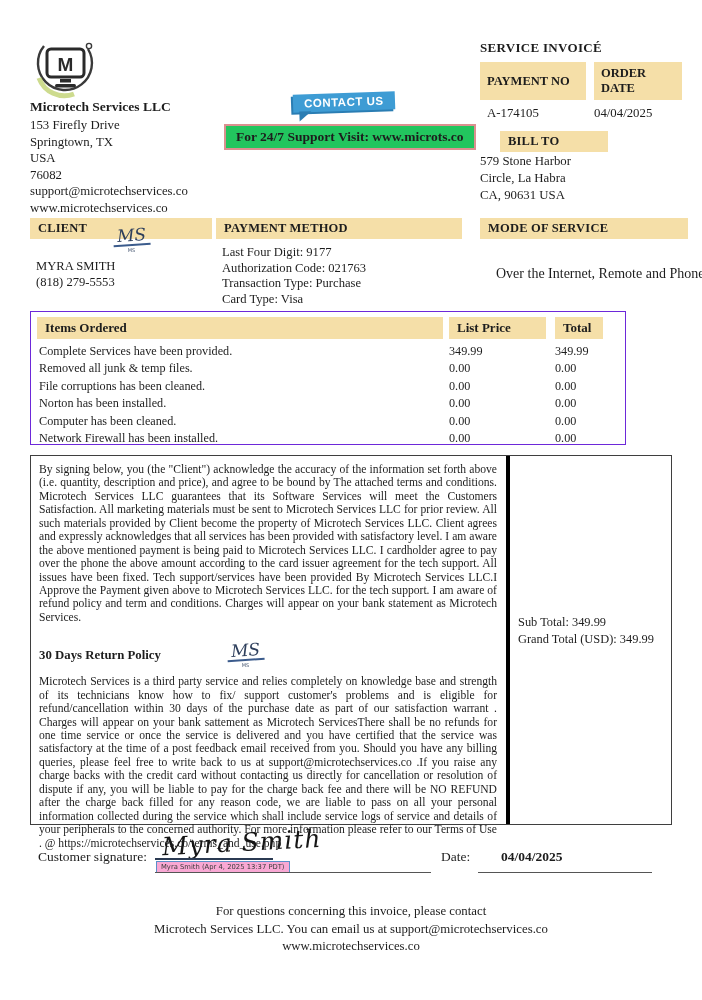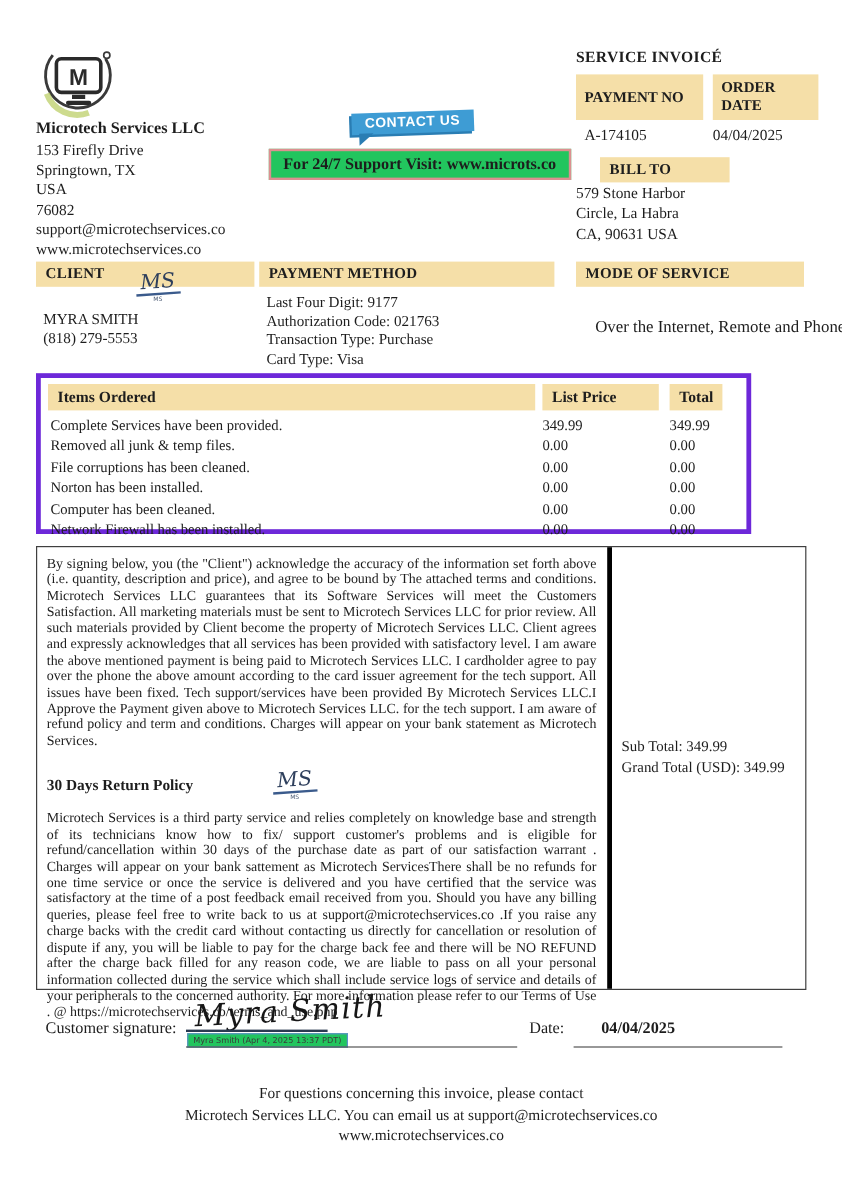--- a/index.html
+++ b/index.html
@@ -32,21 +32,21 @@
 
   .si-title{font-weight:bold;font-size:13px;letter-spacing:.3px;}
   .meta-grid{display:grid;grid-template-columns:106px 88px;column-gap:8px;row-gap:6px;}
   .meta-head{font-weight:bold;font-size:12.5px;padding:4px 7px;display:flex;align-items:center;min-height:30px;box-sizing:border-box;}
   .meta-val{font-size:12.8px;padding-left:7px;}
   .addr-line{font-size:12.8px;line-height:17px;}
 
   .small-serif{font-size:12.6px;line-height:15.5px;}
 
   
-  .items-box{left:30px;top:311px;width:596px;height:134px;border:4px solid #6d28d9;box-sizing:border-box;}
+  .items-box{left:30px;top:311px;width:596px;height:134px;border:1px solid #6d28d9;box-sizing:border-box;}
   .items-header{display:grid;grid-template-columns:418px 106px auto;margin-top:5px;}
   .items-header .cell{font-weight:bold;font-size:13px;padding:3px 8px;}
   .h1{margin-left:6px;margin-right:6px;}
   .h2{margin-right:9px;}
   .h3{margin-right:22px;}
   .items-row{display:grid;grid-template-columns:418px 106px auto;font-size:12.2px;line-height:17.4px;}
   .items-row .c1{padding-left:8px;}
 
   
   .terms-box{left:30px;top:455px;width:642px;height:370px;border:1.5px solid #3f3f3f;box-sizing:border-box;display:flex;}
@@ -67,21 +67,21 @@
 
   
   .sig-label{font-size:13.5px;}
   .sig-name{
     font-family:"DejaVu Serif",serif;font-style:italic;font-size:25px;color:#161616;
     transform:rotate(-3deg);letter-spacing:1px;white-space:nowrap;
   }
   .sig-thick-line{border-bottom:2px solid #2b3a52;}
   .sig-thin-line{border-bottom:1px solid #555;}
   .sig-stamp{
-    border:1px solid #5b8fc9;background:#22c55e;color:#3a3a3a;
+    border:1px solid #5b8fc9;background:#f9a8d4;color:#3a3a3a;
     font-family:"DejaVu Sans",sans-serif;font-size:6.8px;padding:1px 4px;white-space:nowrap;
   }
   .date-label{font-size:13.5px;}
   .date-value{font-weight:bold;font-size:13.5px;}
 
   .footer{left:0;top:903px;width:702px;text-align:center;}
   .footer-line{font-size:12.8px;line-height:17.5px;}
 </style>
 </head>
 <body>
@@ -126,21 +126,21 @@
 
 <div class="abs hdr tan" style="left:500px;top:131px;width:92px;">BILL TO</div>
 <div class="abs" style="left:480px;top:153px;">
   <div class="addr-line">579 Stone Harbor</div>
   <div class="addr-line">Circle, La Habra</div>
   <div class="addr-line">CA, 90631 USA</div>
 </div>
 
 <div class="abs hdr tan" style="left:30px;top:218px;width:182px;box-sizing:border-box;">CLIENT</div>
 <div class="abs hdr tan" style="left:216px;top:218px;width:246px;box-sizing:border-box;">PAYMENT METHOD</div>
-<div class="abs hdr tan" style="left:480px;top:218px;width:190px;box-sizing:border-box;">MODE OF SERVICE</div>
+<div class="abs hdr tan" style="left:480px;top:218px;width:208px;box-sizing:border-box;">MODE OF SERVICE</div>
 
 <div class="abs" style="left:113px;top:226px;">
   <span class="ms-sign">
     <span class="ms-script">MS</span>
     <span class="ms-small">MS</span>
   </span>
 </div>
 <div class="abs small-serif" style="left:36px;top:259px;">MYRA SMITH</div>
 <div class="abs small-serif" style="left:36px;top:275px;">(818) 279-5553</div>
 

